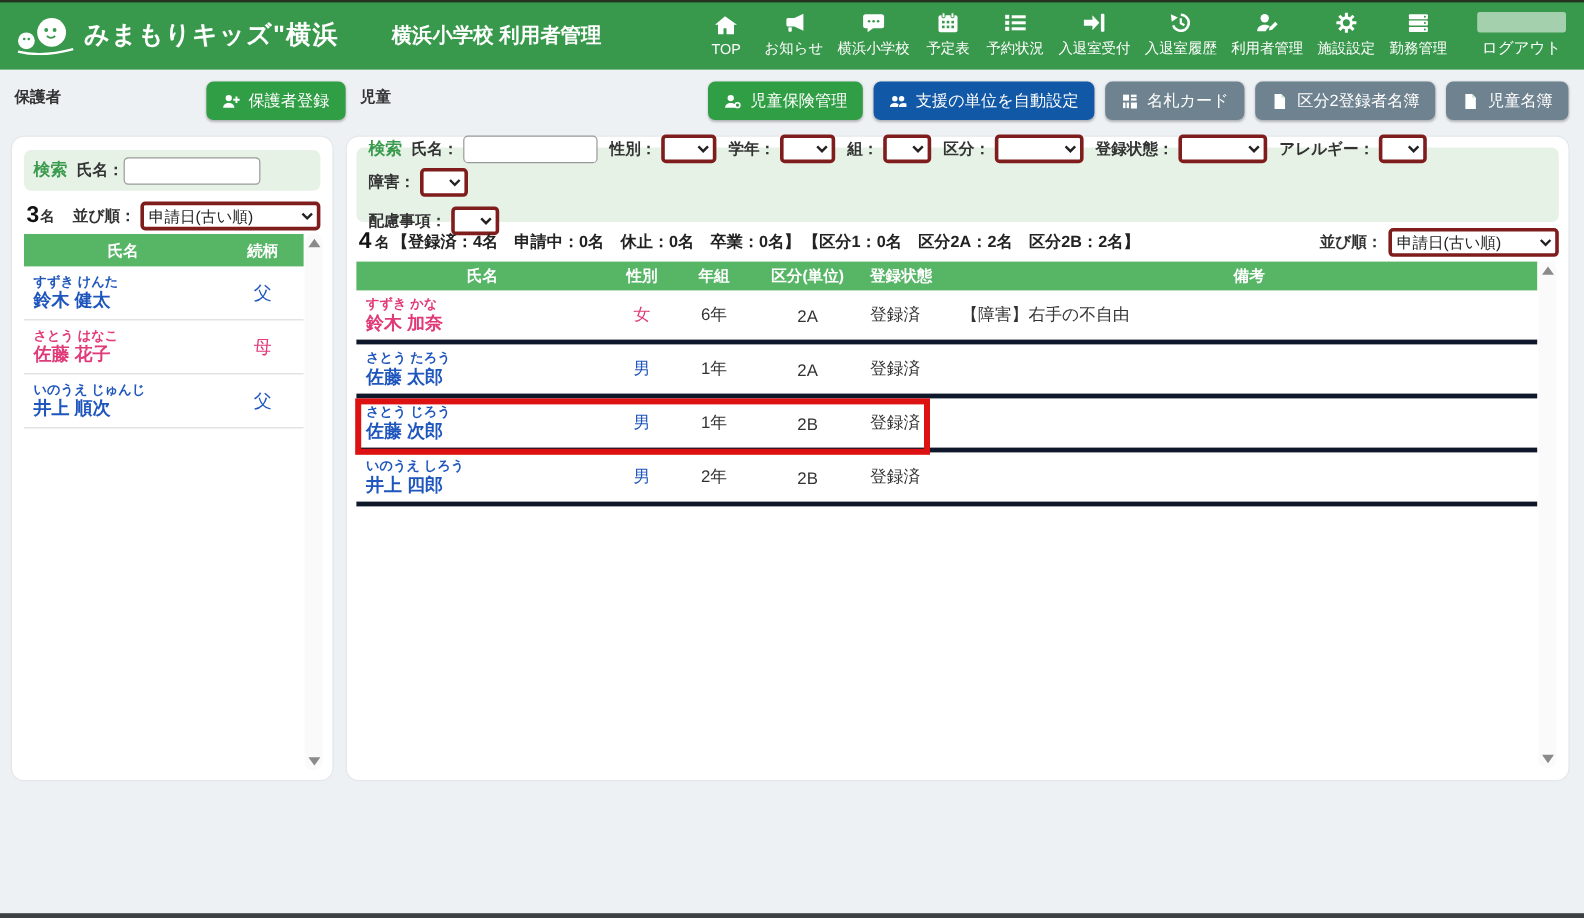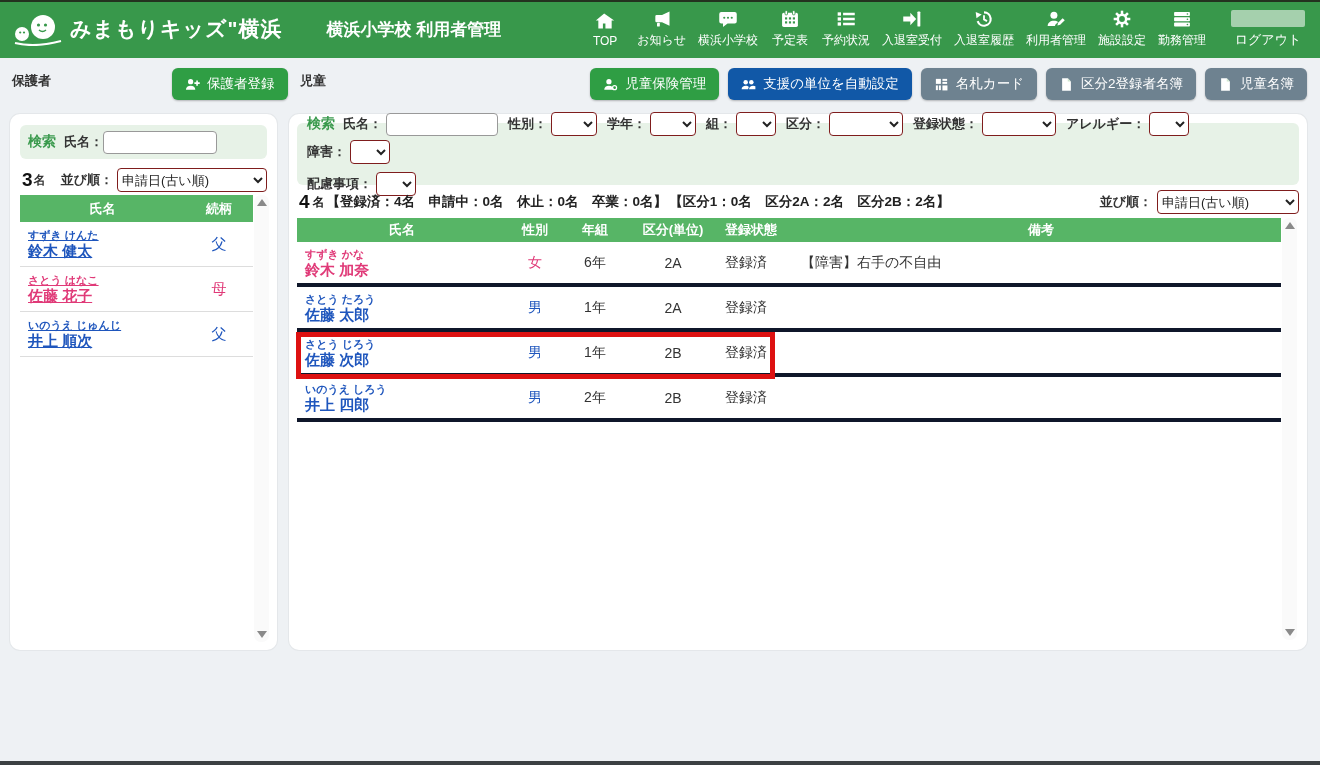--- a/index.html
+++ b/index.html
@@ -45,37 +45,37 @@
   .card { position:absolute; background:#fff; border-radius:10px; top:114px; height:536px;
     box-shadow:0 0 0 1px #e4e7ea; }
   #guardian-card { left:10px; width:267px; }
   #children-card { left:289px; width:1018px; }
 
   .searchbar { position:absolute; background:#e7f2e7; border-radius:6px;
     display:flex; align-items:center; }
   .lbl { font-size:13px; font-weight:bold; color:#333; white-space:nowrap; }
   .lbl-search { font-size:14px; font-weight:bold; color:#3a9a4d; margin-right:8px; }
   input[type=text] { height:23px; border:1px solid #999; border-radius:4px; background:#fff; padding:0 5px; font-size:13px; }
-  select { height:24px; border:1px solid #7f1d1d; border-radius:4px; background:#fff; font-size:13px; font-family:inherit; color:#222; }
+  select { height:24px; border:3px solid #7f1d1d; border-radius:4px; background:#fff; font-size:13px; font-family:inherit; color:#222; }
 
   
   #guardian-search { left:10px; top:11px; width:247px; height:34px; padding:0 8px; }
   #guardian-search input { width:114px; }
   .g-sortrow { position:absolute; left:12px; top:53px; width:245px; height:26px; display:flex; align-items:center; }
   .big-count { font-size:19px; font-weight:bold; color:#111; }
   .count-unit { font-size:12px; font-weight:bold; margin-left:1px; }
   .g-sortrow .lbl { margin-left:auto; margin-right:4px; }
   #guardian-sort { width:150px; }
 
   .gtable { position:absolute; left:10px; top:81px; width:233px; font-size:14px; }
   .gt-head { display:flex; background:#57b566; color:#fff; font-weight:bold; font-size:13px; height:27px; align-items:center; }
   .gt-head .c1 { width:165px; text-align:center; }
   .gt-head .c2 { width:68px; text-align:center; }
   .gt-row { display:flex; align-items:center; height:45px; border-bottom:1px solid #ddd; cursor:pointer; }
-  .gt-namecell { width:165px; padding-left:8px;text-decoration:underline; }
+  .gt-namecell { width:165px; padding-left:8px; }
   .gt-relcell { width:68px; text-align:center; font-size:15px; }
   .kana { font-size:11px; font-weight:bold; display:block; line-height:14px; }
   .pname { font-size:15px; font-weight:bold; display:block; line-height:18px; }
   .c-blue, .c-blue .kana, .c-blue .pname { color:#1f56bd; }
   .c-pink, .c-pink .kana, .c-pink .pname { color:#e03a78; }
 
   
   .vscroll { position:absolute; width:15px; background:#fafafa; border-radius:7px;
     display:flex; flex-direction:column; justify-content:space-between; align-items:center; padding:4px 0; }
   #guardian-scroll { right:8px; top:81px; bottom:8px; }

